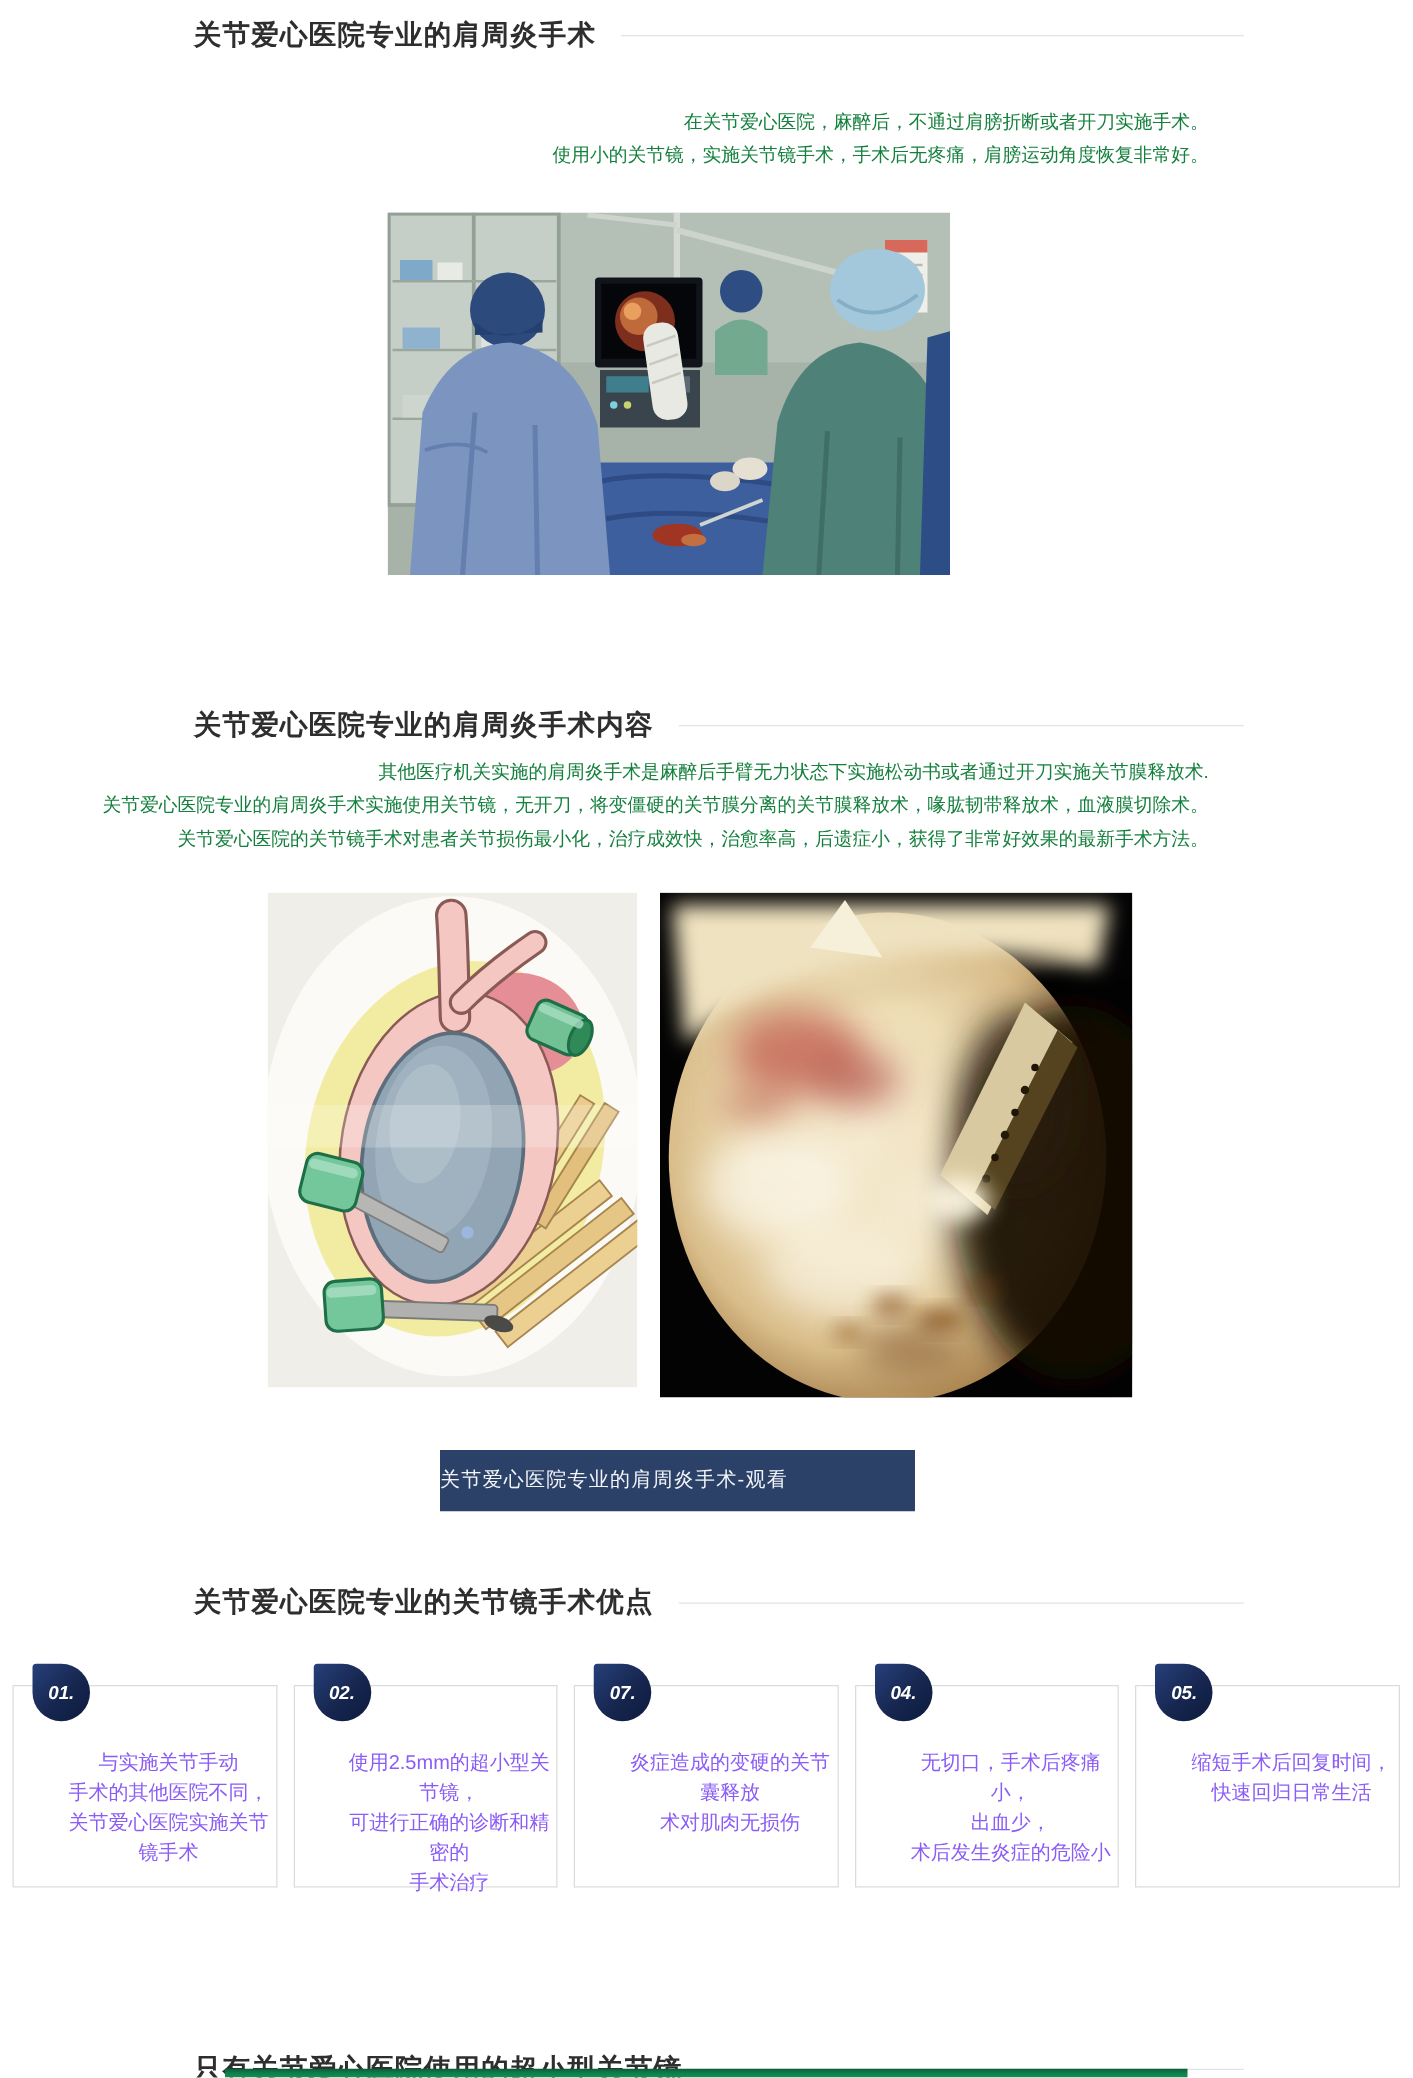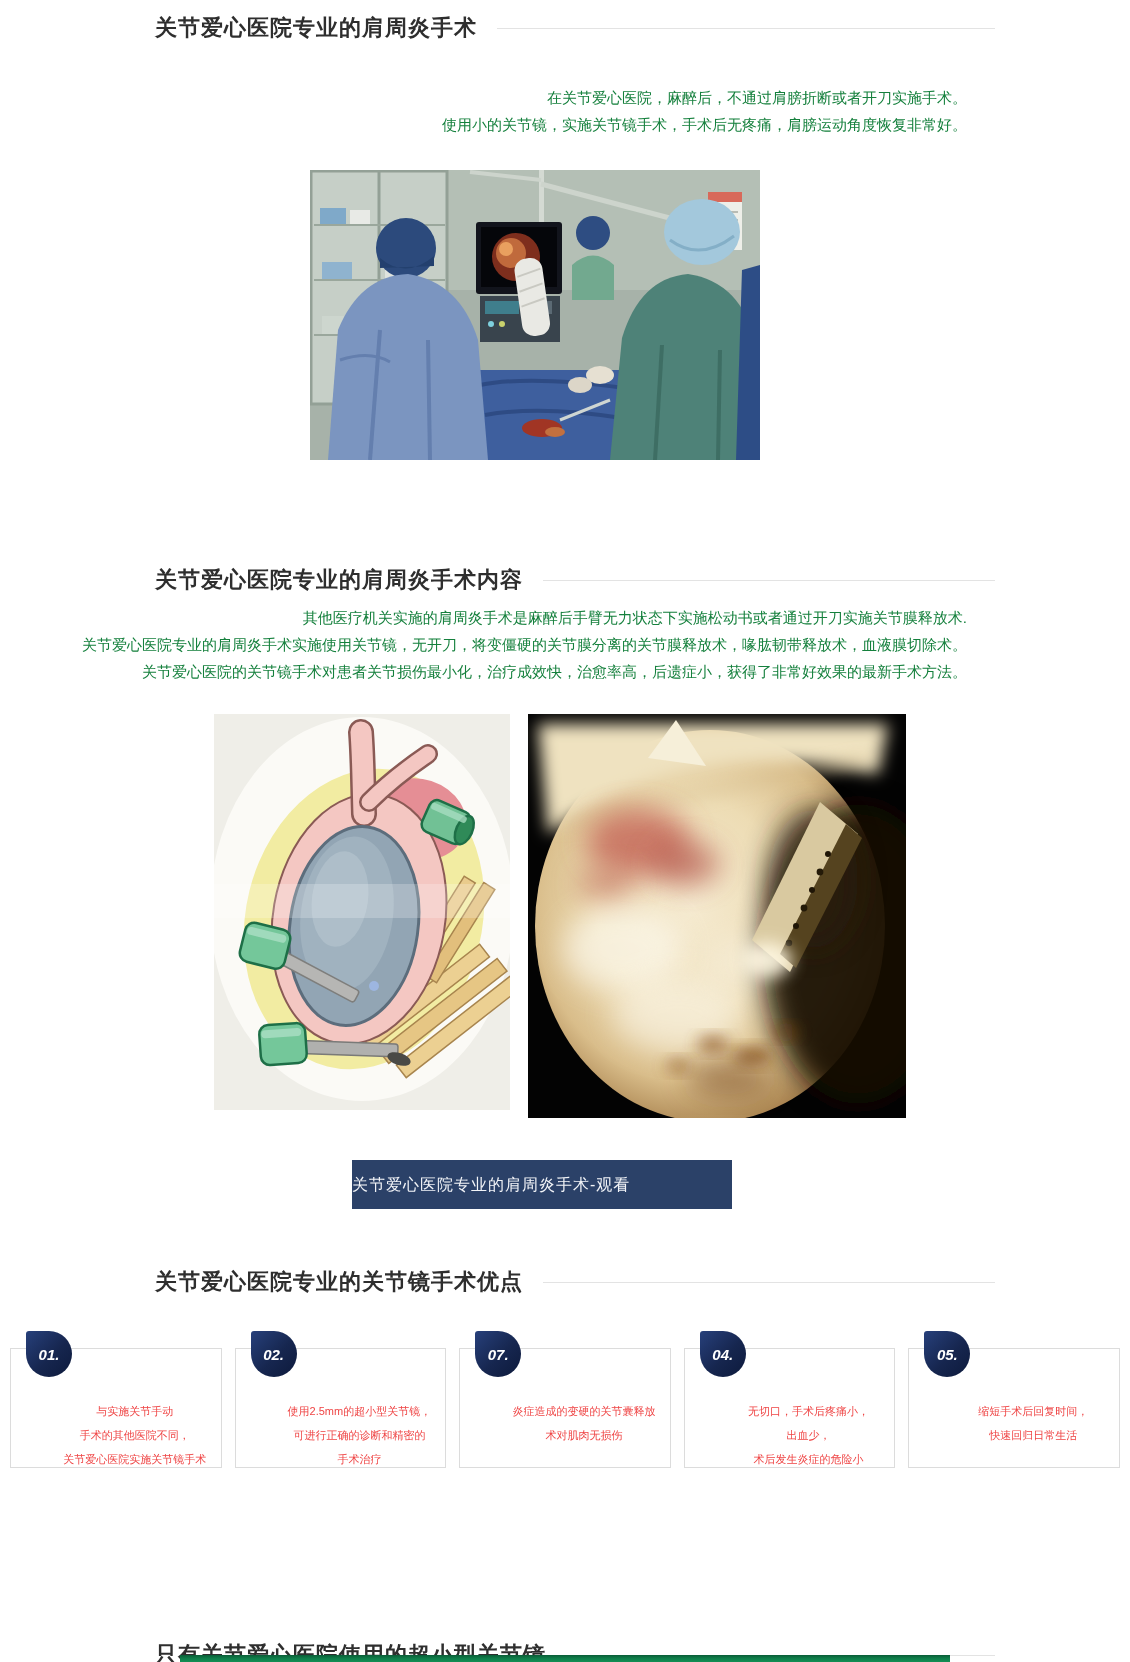--- a/index.html
+++ b/index.html
@@ -33,31 +33,31 @@
 
   .watch-button {
     position:absolute; left:352px; top:1160px; width:380px; height:49px;
     background:#2b4168; color:#f2f4f8; font-size:16px; letter-spacing:1px;
     text-align:left; line-height:49px; display:block; text-decoration:none;
     cursor:pointer;
   }
 
   .cards { position:absolute; left:10px; top:1348px; width:1110px;
            display:flex; gap:13px; }
-  .card { position:relative; flex:1; height:120px; background:#ffffff;
+  .card { position:relative; flex:1; height:162px; background:#ffffff;
           border:1px solid #dcdcdc;padding-left:38px; }
   .badge {
     position:absolute; left:15px; top:-18px; width:46px; height:46px;
     background:linear-gradient(135deg,#27407b 0%,#16264f 55%,#0d1a3c 100%);
     border-radius:3px 50% 50% 50%;
     color:#ffffff; font-size:15px; font-weight:bold; font-style:italic;
     display:flex; align-items:center; justify-content:center;
   }
-  .card-text { padding-top:50px; text-align:center; font-size:11px;
-               color:#ef4444; line-height:24px; }
+  .card-text { padding-top:50px; text-align:center; font-size:16px;
+               color:#8b5cf6; line-height:24px; }
 
   .green-strip {
     position:absolute; left:180px; top:1655px; width:770px; height:7px;
     background:linear-gradient(#0a5c37 0%, #0f7c49 45%, #129055 100%);
   }
 </style>
 </head>
 <body>
 
 <div class="page">

